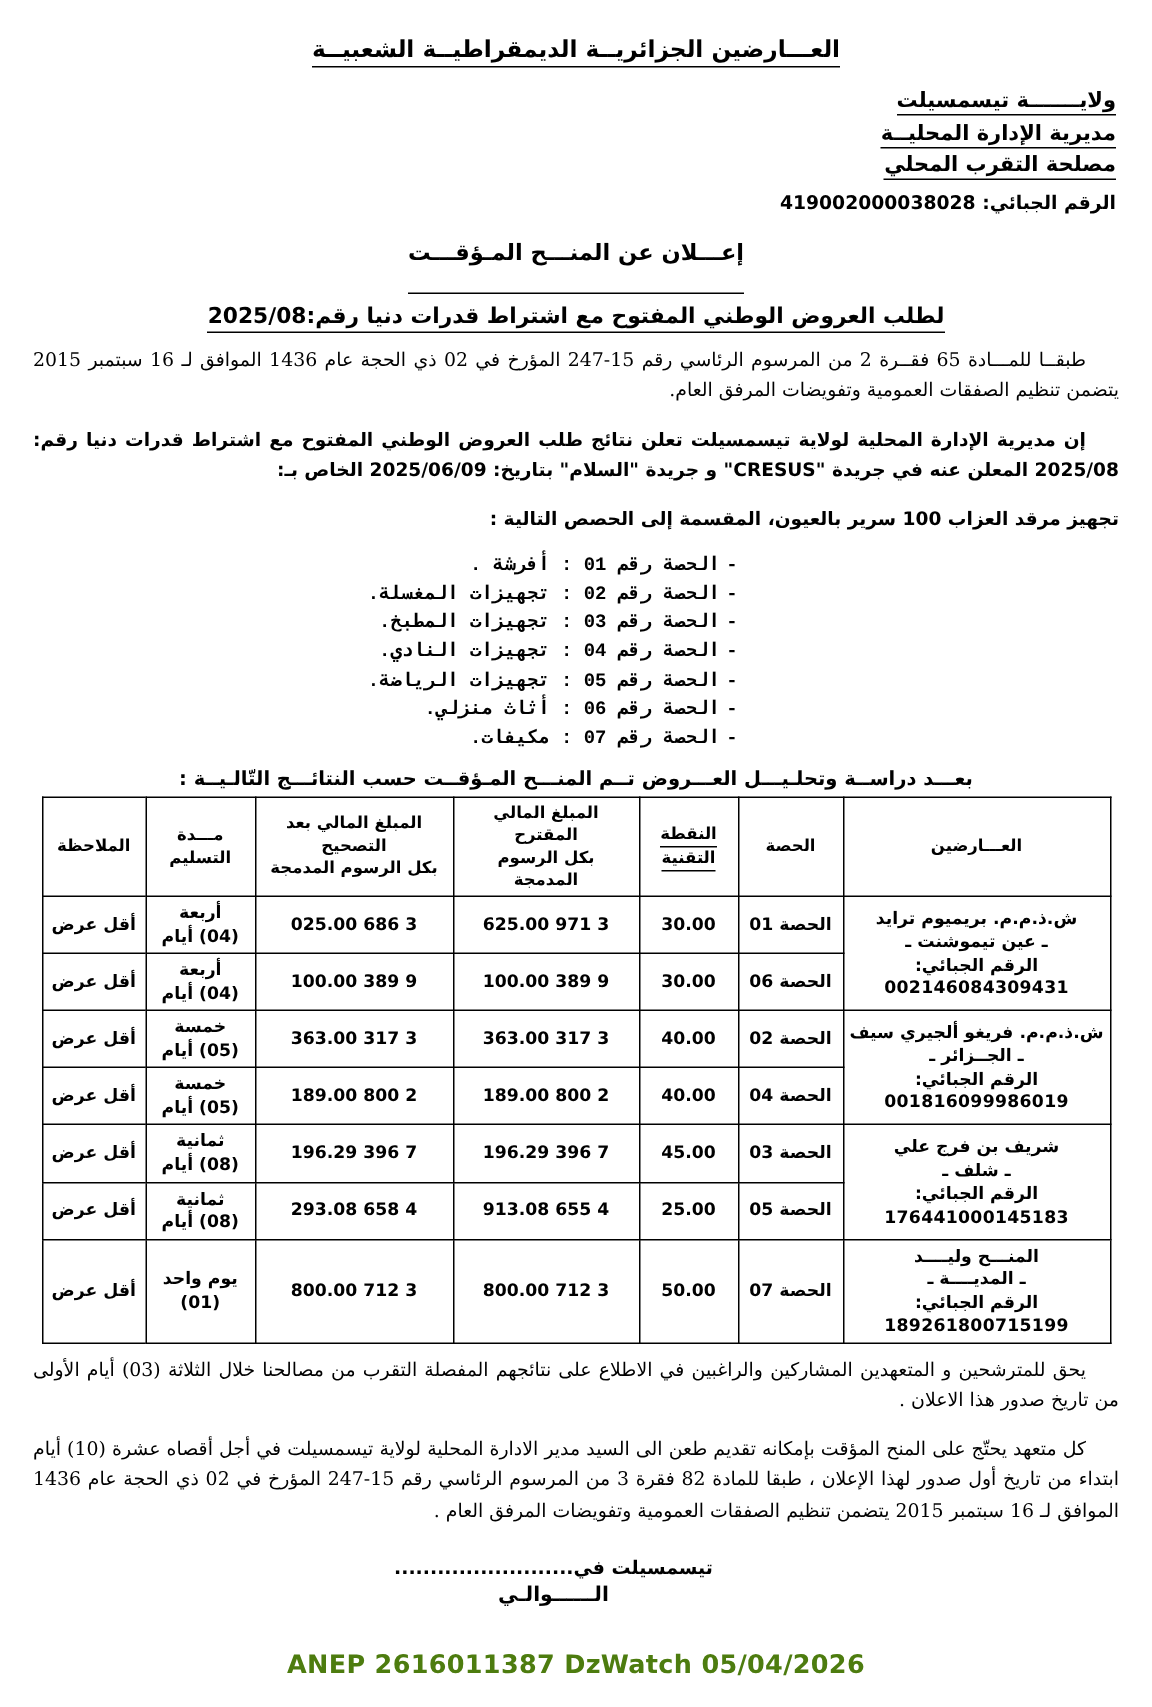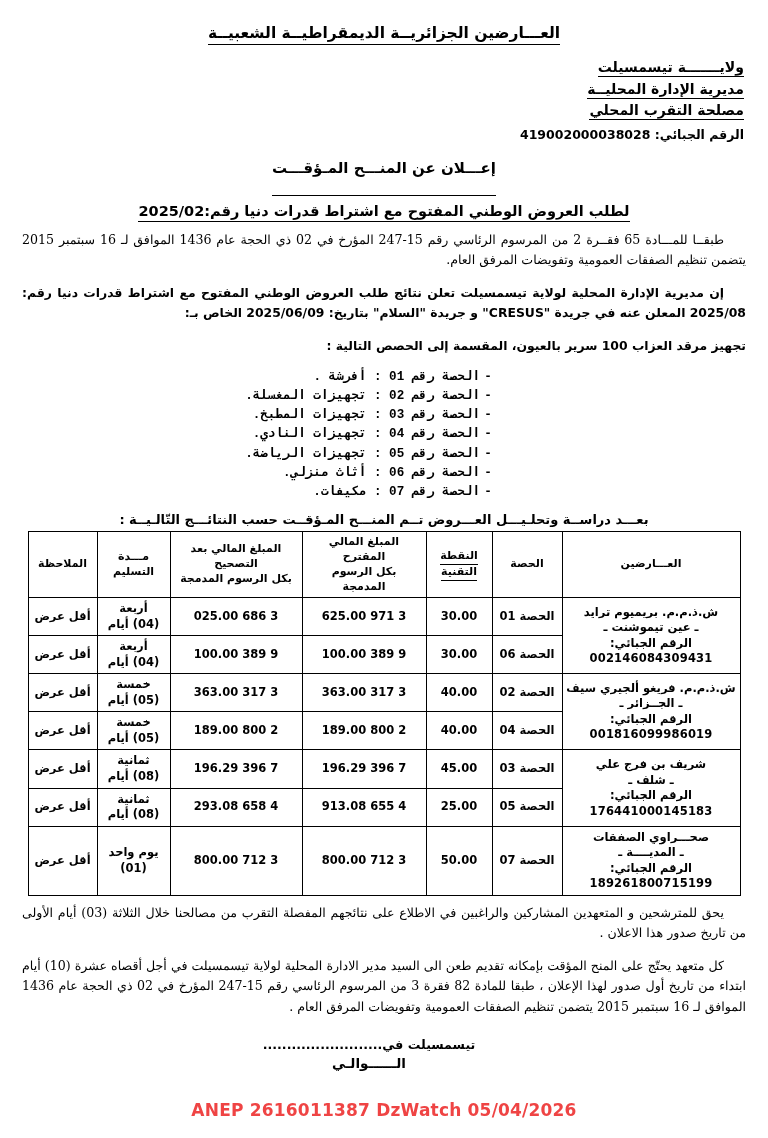--- a/index.html
+++ b/index.html
@@ -232,21 +232,21 @@
       <span class="u">مصلحة التقرب المحلي</span>
     </div>
     <div class="tax-line">
       <span>الرقم الجبائي:</span>
       <span class="tax-num">419002000038028</span>
     </div>
   </div>
 
   <div class="title-wrap">
     <div><span class="title-main">إعـــلان عن المنـــح المـؤقـــت</span></div>
-    <div><span class="title-sub">لطلب العروض الوطني المفتوح مع اشتراط قدرات دنيا رقم:2025/02</span></div>
+    <div><span class="title-sub">لطلب العروض الوطني المفتوح مع اشتراط قدرات دنيا رقم:2025/08</span></div>
   </div>
 
   <p class="para indent">طبقــا للمـــادة 65 فقــرة 2 من المرسوم الرئاسي رقم 15-247 المؤرخ في 02 ذي الحجة عام 1436 الموافق لـ 16 سبتمبر 2015 يتضمن تنظيم الصفقات العمومية وتفويضات المرفق العام.</p>
   <p class="para bold indent">إن مديرية الإدارة المحلية لولاية تيسمسيلت تعلن نتائج طلب العروض الوطني المفتوح مع اشتراط قدرات دنيا رقم: 2025/08 المعلن عنه في جريدة "CRESUS" و جريدة "السلام" بتاريخ: 2025/06/09 الخاص بـ:</p>
   <p class="para bold">تجهيز مرقد العزاب 100 سرير بالعيون، المقسمة إلى الحصص التالية :</p>
 
   <ul class="lots">
     <li><span class="dash">-</span><span>الحصة رقم 01 : أفرشة .</span></li>
     <li><span class="dash">-</span><span>الحصة رقم 02 : تجهيزات المغسلة.</span></li>
     <li><span class="dash">-</span><span>الحصة رقم 03 : تجهيزات المطبخ.</span></li>
@@ -378,21 +378,21 @@
         <td class="amount">4 658 293.08</td>
         <td class="duration">
           <span>ثمانية</span><br>
           <span>(08) أيام</span>
         </td>
         <td class="note">أقل عرض</td>
       </tr>
 
       <tr class="data-row tall">
         <td class="bidder">
-          <div>صحـــراوي الصفقات</div>
+          <div>المنـــح وليــــد</div>
           <div>ـ المديــــة ـ</div>
           <div class="tax-label">الرقم الجبائي:</div>
           <div class="tax-val">189261800715199</div>
         </td>
         <td>الحصة 07</td>
         <td class="score">50.00</td>
         <td class="amount">3 712 800.00</td>
         <td class="amount">3 712 800.00</td>
         <td class="duration">
           <span>يوم واحد</span><br>
@@ -404,15 +404,15 @@
   </table>
 
   <p class="para indent closing">يحق للمترشحين و المتعهدين المشاركين والراغبين في الاطلاع على نتائجهم المفصلة التقرب من مصالحنا خلال الثلاثة (03) أيام الأولى من تاريخ صدور هذا الاعلان .</p>
   <p class="para indent">كل متعهد يحتّج على المنح المؤقت بإمكانه تقديم طعن الى السيد مدير الادارة المحلية لولاية تيسمسيلت في أجل أقصاه عشرة (10) أيام ابتداء من تاريخ أول صدور لهذا الإعلان ، طبقا للمادة 82 فقرة 3 من المرسوم الرئاسي رقم 15-247 المؤرخ في 02 ذي الحجة عام 1436 الموافق لـ 16 سبتمبر 2015 يتضمن تنظيم الصفقات العمومية وتفويضات المرفق العام .</p>
 
   <div class="sign-block">
     <div class="sign-line1">تيسمسيلت في.........................</div>
     <div class="sign-line2">الــــــوالـي</div>
   </div>
 
-  <div class="anep-footer" style="color: #ef4444; margin-top: 28px;">ANEP 2616011387 DzWatch 05/04/2026</div>
+  <div class="anep-footer" style="color: #4d7c0f; margin-top: 28px;">ANEP 2616011387 DzWatch 05/04/2026</div>
 
 </div>
 
 </body></html>

